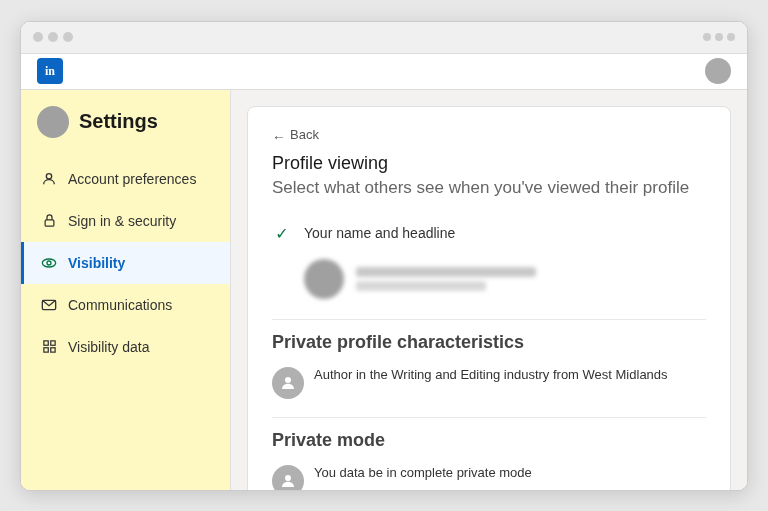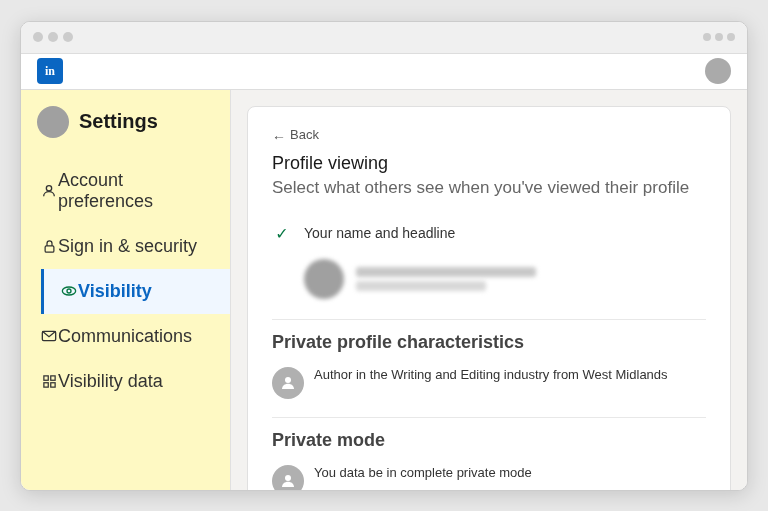--- a/index.html
+++ b/index.html
@@ -87,36 +87,36 @@
     }
 
     .sidebar-nav {
       display: flex;
       flex-direction: column;
     }
 
     .nav-item {
       display: flex;
       align-items: center;
+      gap: 10px;
       padding: 12px 16px;
       cursor: pointer;
       color: #333;
-      font-size: 18px;
+      font-size: 14px;
       font-weight: 500;
       text-decoration: none;
       border-left: 3px solid transparent;
       transition: background 0.15s;
     }
 
     .nav-item.active {
       color: #0a66c2;
       font-weight: 600;
       border-left: 3px solid #0a66c2;
       background: #f0f7ff;
-      margin-left: 20px;
     }
 
     .nav-icon {
       width: 18px;
       height: 18px;
       display: flex;
       align-items: center;
       justify-content: center;
       font-size: 14px;
       flex-shrink: 0;

